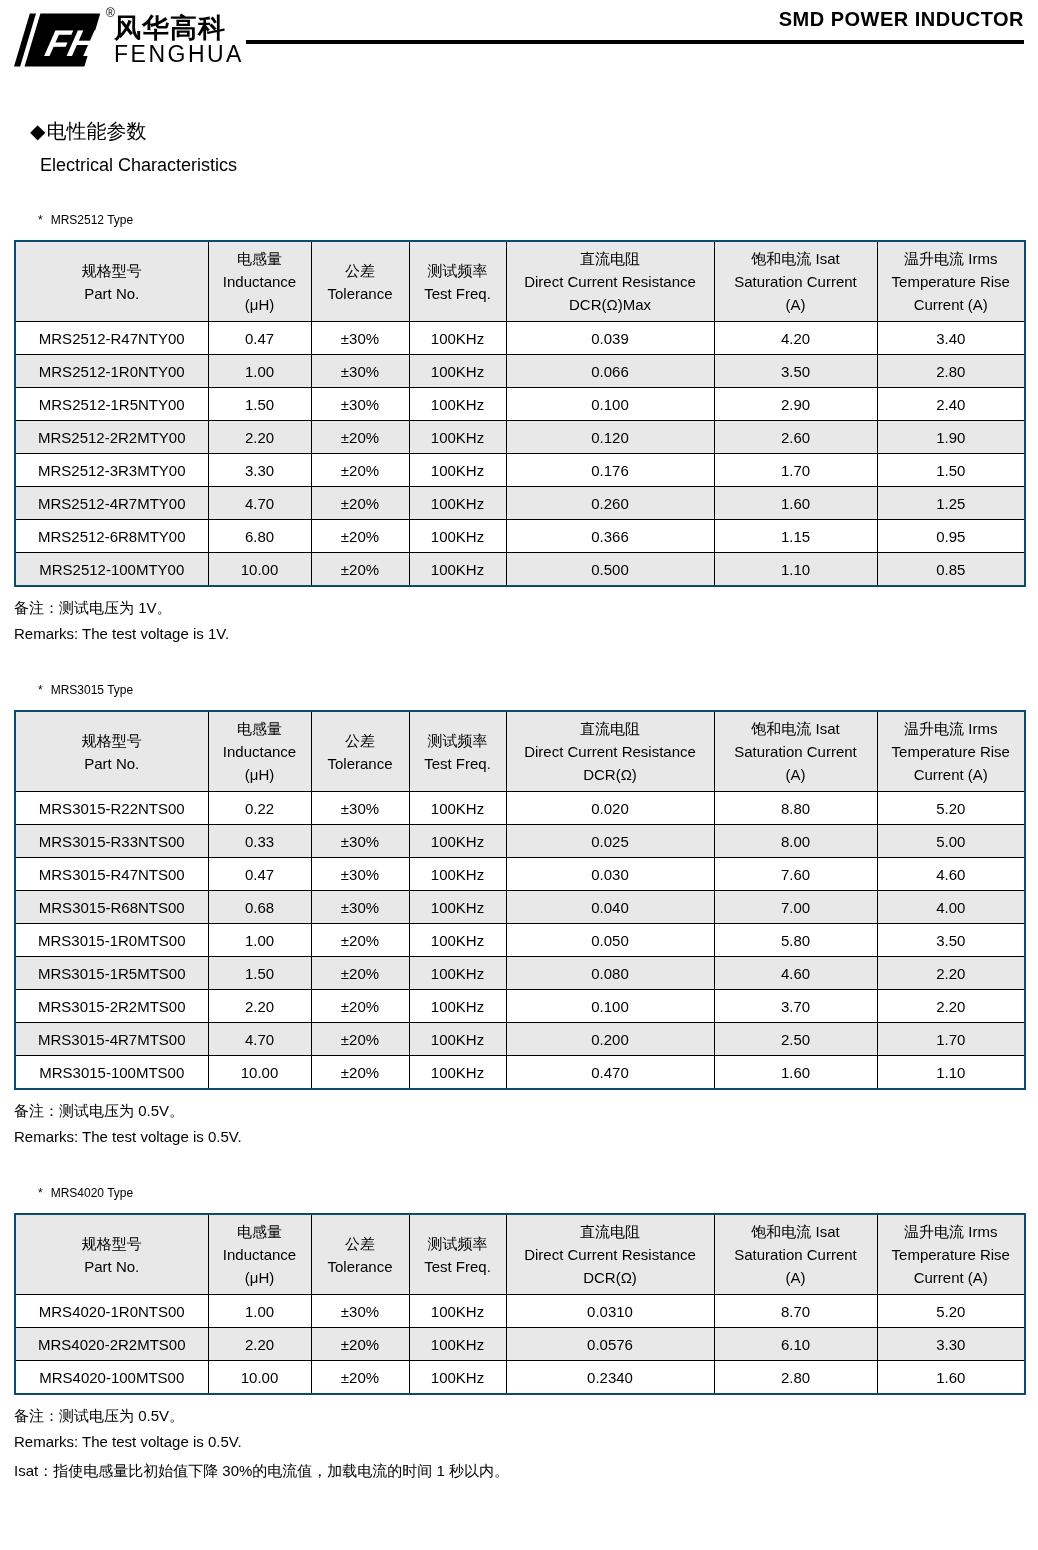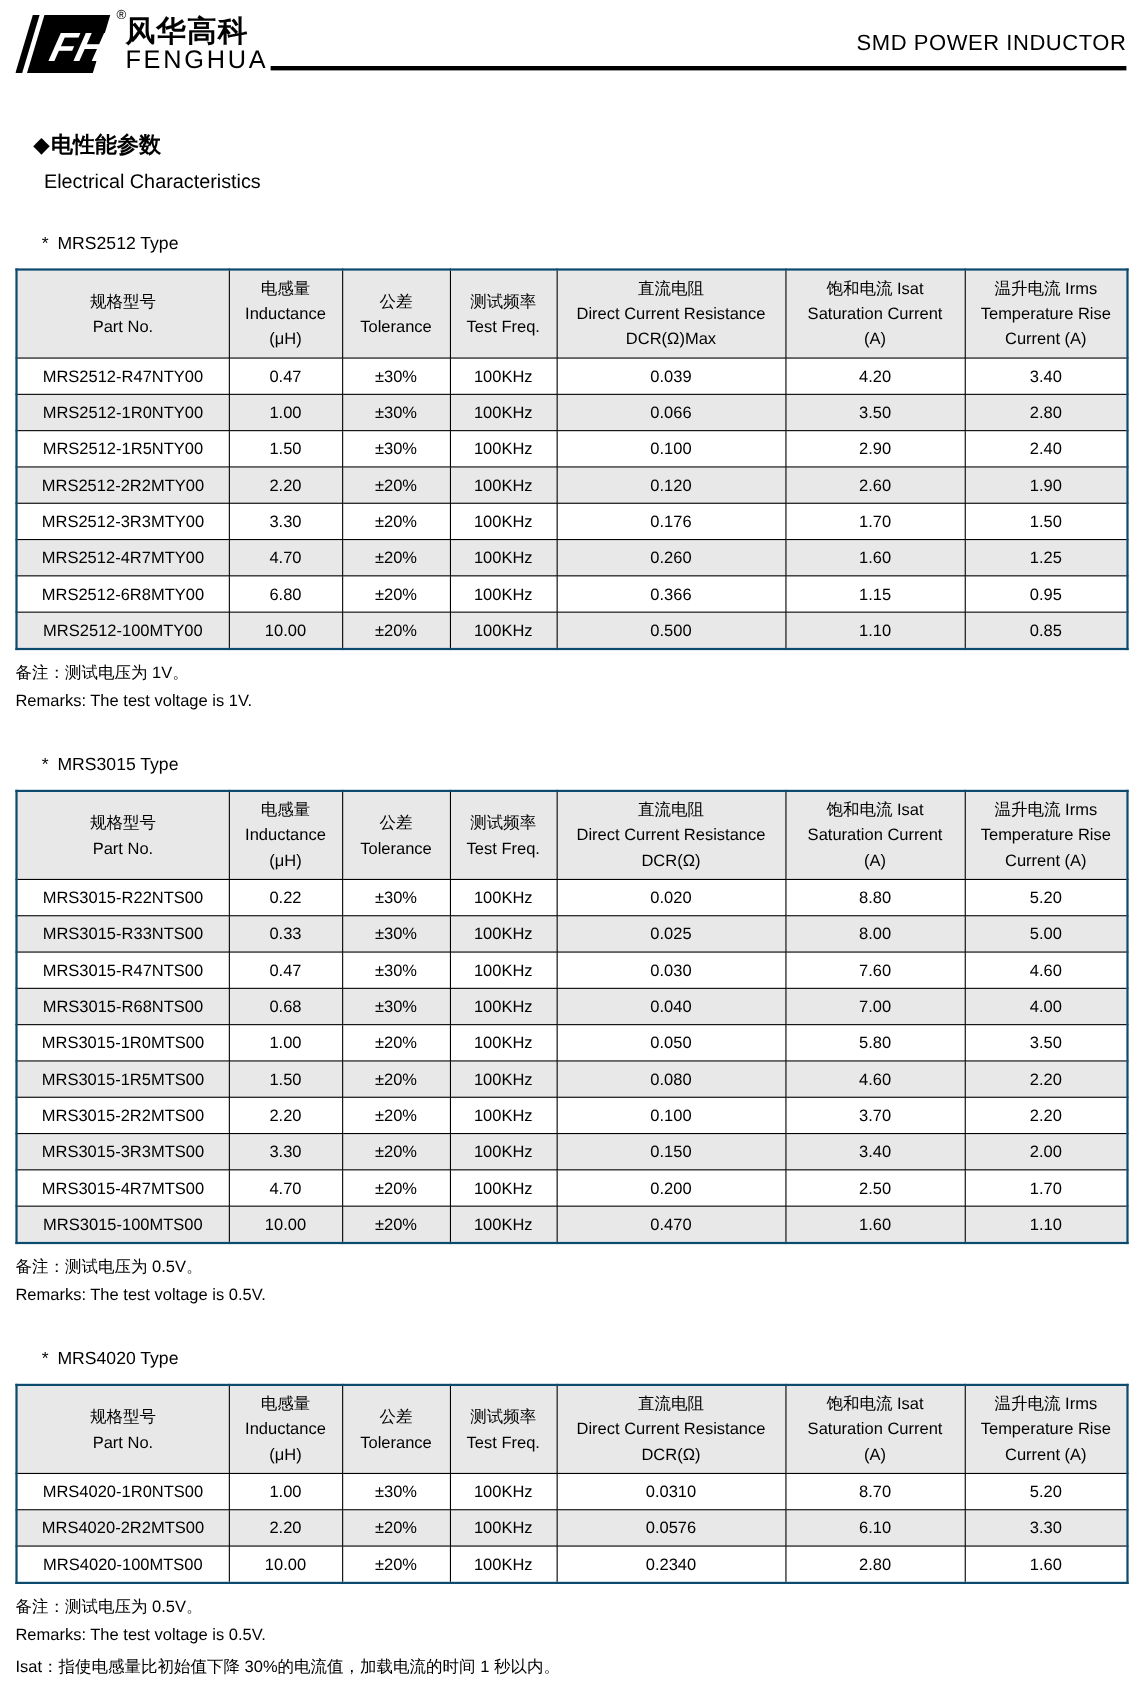--- a/index.html
+++ b/index.html
@@ -14,31 +14,31 @@
 
   
   .header { display: flex; align-items: stretch; }
   .logo { position: relative; display: flex; align-items: flex-start; width: 232px; flex: 0 0 auto; height: 64px; }
   .logo-mark { display: block; }
   .reg { position: absolute; left: 92px; top: -2px; font-size: 12px; }
   .brand { margin-left: 12px; padding-top: 6px; }
   .brand-cn { font-size: 27px; font-weight: bold; letter-spacing: 1px; line-height: 28px; }
   .brand-en { font-size: 23px; letter-spacing: 2.5px; line-height: 24px; font-weight: 500; }
   .header-right { flex: 1; display: flex; flex-direction: column; justify-content: flex-start; }
-  .doc-title { text-align: right; font-size: 20px; font-weight: normal; letter-spacing: 0.5px; margin-top: 20px; }
+  .doc-title { text-align: right; font-size: 20px; font-weight: bold; letter-spacing: 0.5px; }
   .header-rule { height: 4px; background: #000; margin-top: 9px; }
 
   
   .section-heading { margin: 46px 0 0 16px; }
-  .section-cn { font-size: 20px; font-weight: bold; }
+  .section-cn { font-size: 20px; font-weight: normal; }
   .bullet { margin-right: 1px; }
   .section-en { font-size: 18px; margin: 10px 0 0 10px; }
 
   
-  .type-heading { margin: 37px 0 13px 24px; font-size: 16px; }
+  .type-heading { margin: 37px 0 13px 24px; font-size: 12px; }
   .type-heading .ast { margin-right: 8px; }
   table.tbl { border-collapse: collapse; table-layout: fixed; width: 1010px; border: 2px solid #0c4a6e; }
   .tbl col:nth-child(1) { width: 193px; }
   .tbl col:nth-child(2) { width: 103px; }
   .tbl col:nth-child(3) { width: 98px; }
   .tbl col:nth-child(4) { width: 97px; }
   .tbl col:nth-child(5) { width: 208px; }
   .tbl col:nth-child(6) { width: 163px; }
   .tbl col:nth-child(7) { width: 148px; }
   .tbl th, .tbl td { border: 1px solid #000; text-align: center; vertical-align: middle; }
@@ -327,29 +327,20 @@
             <tr class="row">
               <td class="cell">MRS3015-2R2MTS00</td>
               <td class="cell">2.20</td>
               <td class="cell">±20%</td>
               <td class="cell">100KHz</td>
               <td class="cell">0.100</td>
               <td class="cell">3.70</td>
               <td class="cell">2.20</td>
             </tr>
             <tr class="row">
-              <td class="cell">MRS3015-3R3MTS00</td>
-              <td class="cell">3.30</td>
-              <td class="cell">±20%</td>
-              <td class="cell">100KHz</td>
-              <td class="cell">0.150</td>
-              <td class="cell">3.40</td>
-              <td class="cell">2.00</td>
-            </tr>
-            <tr class="row">
               <td class="cell">MRS3015-4R7MTS00</td>
               <td class="cell">4.70</td>
               <td class="cell">±20%</td>
               <td class="cell">100KHz</td>
               <td class="cell">0.200</td>
               <td class="cell">2.50</td>
               <td class="cell">1.70</td>
             </tr>
             <tr class="row">
               <td class="cell">MRS3015-100MTS00</td>

